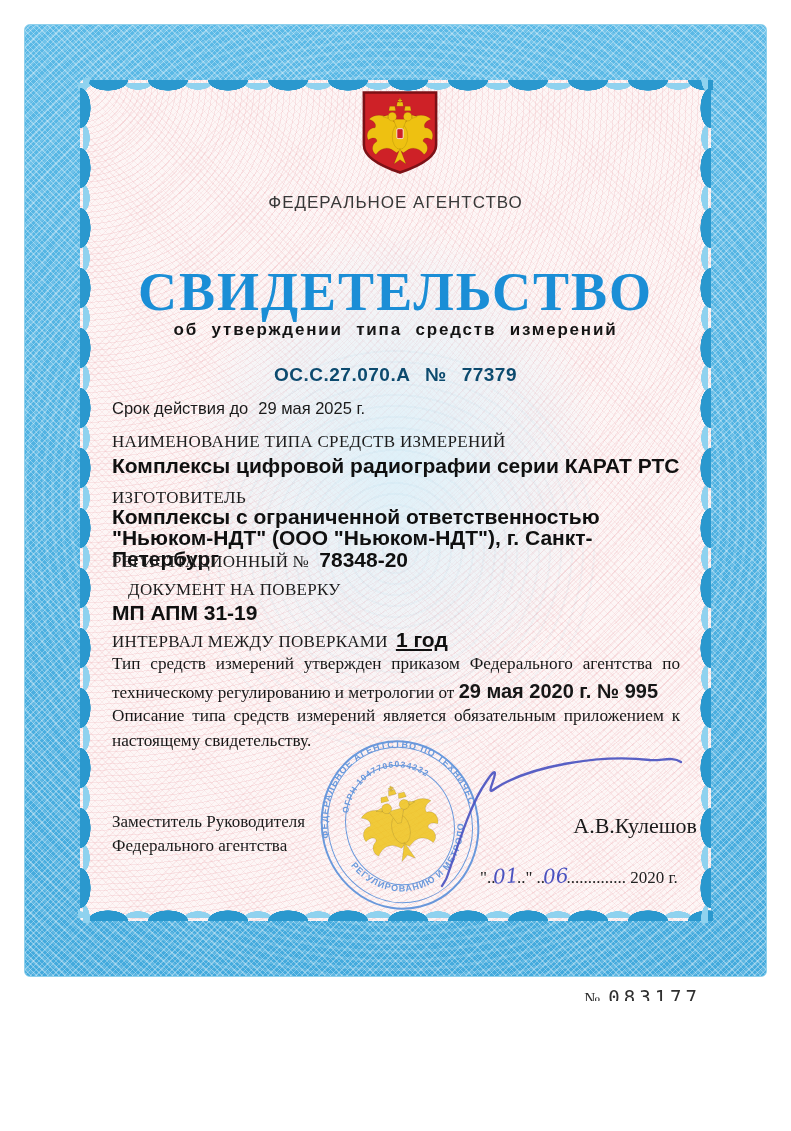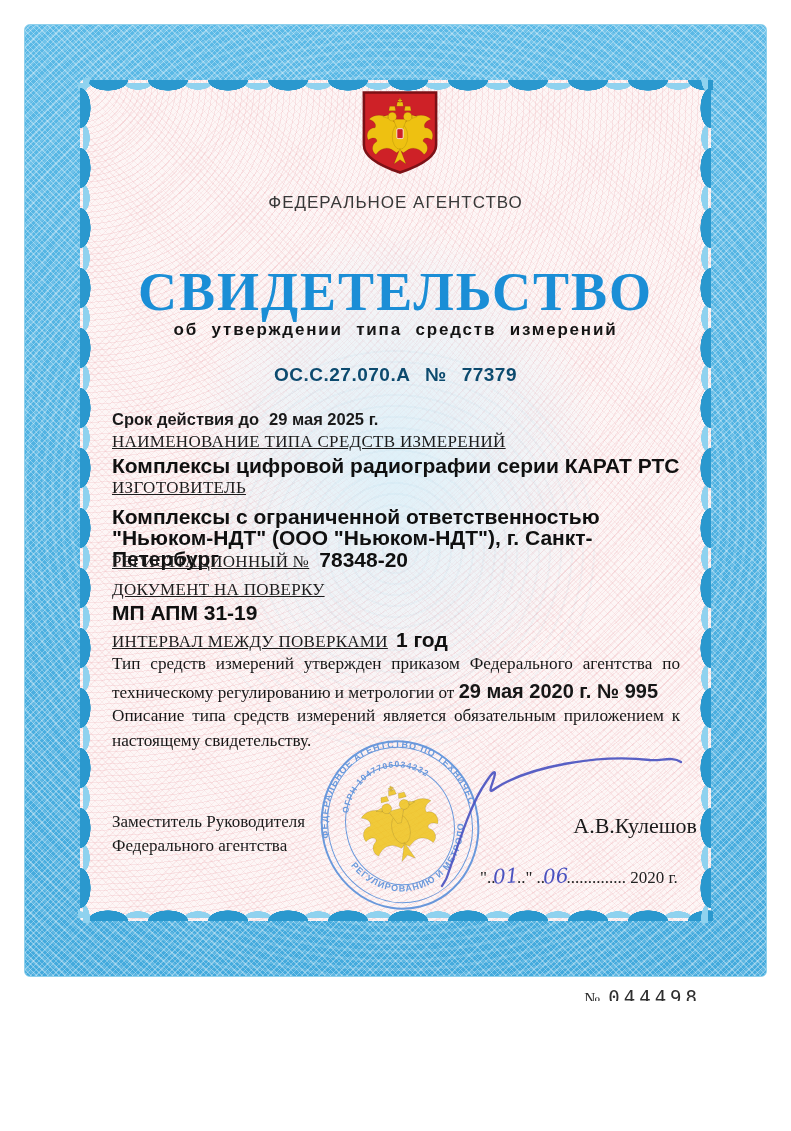--- a/index.html
+++ b/index.html
@@ -59,35 +59,35 @@
   .emblem { left:277px; top:8px; }
   .agency { left:0; right:0; top:110px; text-align:center; font-size:17px; line-height:25px;
     letter-spacing:1px; color:#383838; }
   .cert-title { left:0; right:0; top:162px; text-align:center;
     font-family:"Liberation Serif", serif; font-weight:bold; font-size:54px;
     letter-spacing:2px; color:#1b8ed6;margin-top:19px; }
   .cert-sub { left:0; right:0; top:240px; text-align:center; font-size:17px; font-weight:bold;
     letter-spacing:1.8px; word-spacing:7px; color:#141414; }
   .doc-num { left:0; right:0; top:284px; text-align:center; font-size:19px; font-weight:bold;
     letter-spacing:.5px; word-spacing:9px; color:#0c4a6e; }
-  .lbl-serif { font-family:"Liberation Serif", serif; font-size:17px; color:#1c1c1c; letter-spacing:.3px;text-decoration:underline; }
+  .lbl-serif { font-family:"Liberation Serif", serif; font-size:17px; color:#1c1c1c; letter-spacing:.3px; }
   .val-bold  { font-weight:bold; font-size:21px; color:#101010; }
   .row { left:32px; width:568px; }
-  .validity { top:330px; font-weight:bold; font-size:16.5px; }
+  .validity { top:319px; font-weight:normal; font-size:16.5px; }
   .validity .gap { margin-left:10px; }
   .tn-label { top:352px; }
   .tn-value { top:374px; }
-  .mk-label { top:398px; }
+  .mk-label { top:408px; }
   .mk-value { top:426px; line-height:21px; }
   .reg-line { top:468px; }
   .reg-line .val-bold { margin-left:10px; }
-  .pv-label { top:500px; }
+  .pv-label { top:500px;margin-left:16px; }
   .pv-value { top:521px; }
   .int-line { top:548px; }
-  .int-line .val-bold { margin-left:8px; }
+  .int-line .val-bold { margin-left:8px;text-decoration:underline; }
   .para { font-family:"Liberation Serif", serif; font-size:17.2px; line-height:1.45;
     text-align:justify; color:#161616; }
   .para b { font-family:"Liberation Sans", sans-serif; font-size:20px; }
   .para1 { top:572px; }
   .para2 { top:624px; }
   .sig-pos { left:32px; top:730px; font-family:"Liberation Serif", serif; font-size:17px; line-height:24px; }
   .sig-name { right:14px; top:733px; font-family:"Liberation Serif", serif; font-size:22px; }
   .stamp { left:235px; top:655px; transform:rotate(-14deg); opacity:.82; }
   .sig-svg { left:230px; top:630px; }
   .date-line { left:400px; top:784px; font-family:"Liberation Serif", serif; font-size:17px; color:#222; }
@@ -198,17 +198,17 @@
     <svg class="abs sig-svg" width="430" height="230" viewBox="0 0 430 230">
       <path d="M132 176 C135 171 136 170 137 167 C150 130 160 95 176 72 C182 63 187 57 184 68 C181 78 177 85 186 78 C220 56 290 44 340 50 C352 51 362 46 371 52" fill="none" stroke="#4a52c0" stroke-width="2.3" stroke-linecap="round" opacity=".92"></path>
     </svg>
 
     <div class="abs date-line">
       <span>"..</span><span class="hand">01</span><span>.." ..</span><span class="hand">06</span><span>..............</span><span> 2020 г.</span>
     </div>
 
     <div class="abs series">Серия СИ</div>
     <div class="abs number">
-      <span class="nsign">№</span><span class="nval">044498</span>
+      <span class="nsign">№</span><span class="nval">083177</span>
     </div>
 
   </div>
 </div>
 
 </body></html>

